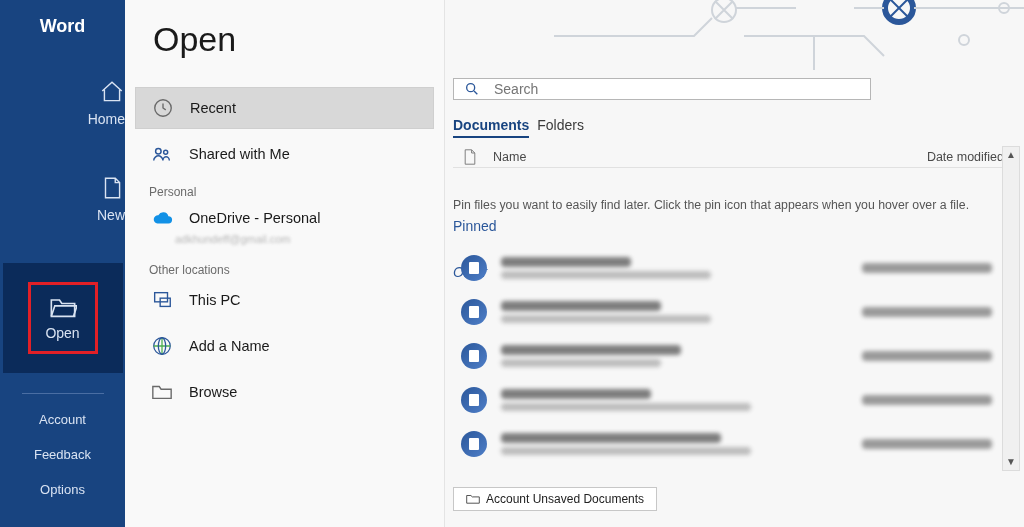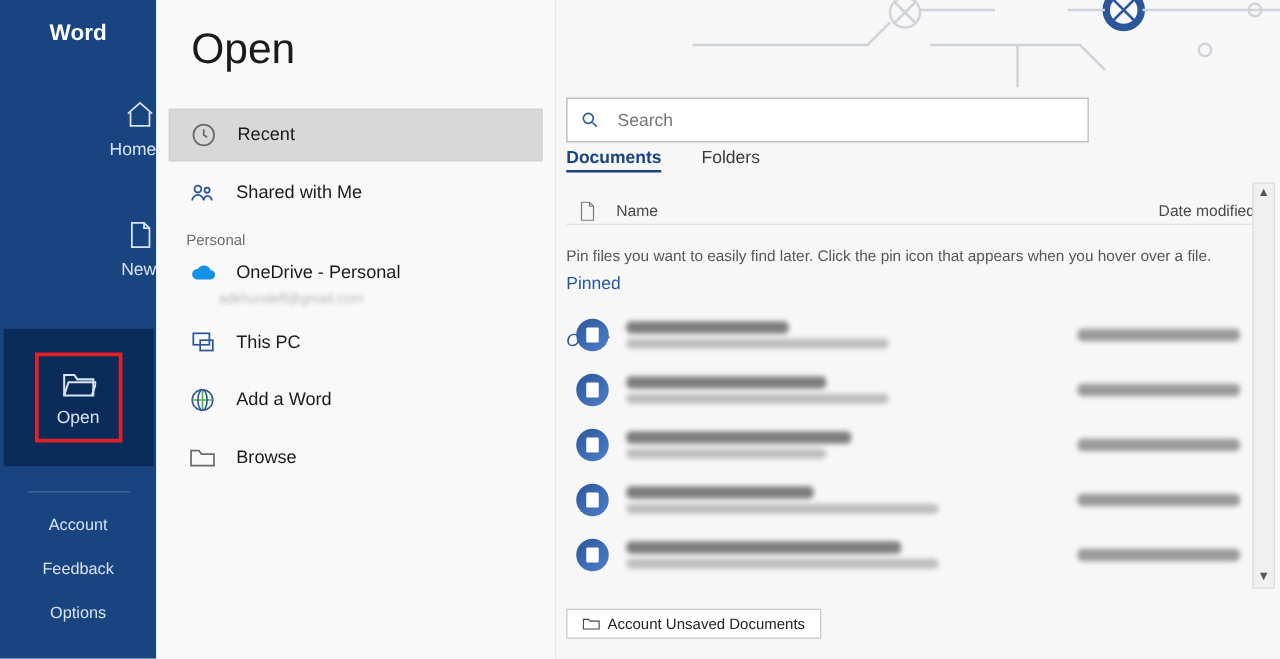--- a/index.html
+++ b/index.html
@@ -23,27 +23,27 @@
   .left h1 { font-size:34px; font-weight:300; color:#1a1a1a; margin:0 0 28px 18px; }
   .src-item { display:flex; align-items:center; height:42px; padding:0 14px; font-size:14.5px; color:#1a1a1a; cursor:pointer; margin:0 10px 4px 0; }
   .src-item.sel { background:#d8d8d8; border:1px solid #cfcfcf; }
   .src-item .ico { width:26px; height:26px; margin-right:14px; display:flex; align-items:center; justify-content:center; }
   .src-item .ico svg { width:22px; height:22px; }
   .group-label { font-size:12px; color:#6b6b6b; padding:4px 14px 2px; margin-top:6px; }
   .subtext { font-size:11px; color:#b7b7b7; filter:blur(1.5px); margin-left:40px; margin-top:-6px; padding-bottom:8px; }
   
   .main { flex:1; position:relative; background:#f7f7f7; overflow:hidden; }
   .bg-deco { position:absolute; right:0; top:0; pointer-events:none; }
-  .search { position:absolute; top:78px; left:0; width:418px; height:36px; background:#fff; border:1px solid #b6b6b6; display:flex; align-items:center; padding:0 10px; }
+  .search { position:absolute; top:78px; left:0; width:418px; height:22px; background:#fff; border:1px solid #b6b6b6; display:flex; align-items:center; padding:0 10px; }
   .search svg { width:16px; height:16px; stroke:#2b579a; fill:none; stroke-width:2; margin-right:12px; }
   .search input { border:none; outline:none; flex:1; font-size:14px; background:transparent; }
-  .tabs { position:absolute; top:114px; left:0; display:flex; gap:32px; font-size:14px; color:#3a3a3a; }
+  .tabs { position:absolute; top:114px; left:0; display:flex; gap:8px; font-size:14px; color:#3a3a3a; }
   .tab { padding:3px 0; cursor:pointer; }
   .tab.active { font-weight:600; border-bottom:2px solid #184480; color:#184480; }
-  .cols { position:absolute; top:146px; left:0; right:20px; display:flex; align-items:center; height:22px; border-bottom:1px solid #e1e1e1; font-size:12.5px; color:#4a4a4a;margin-top:12px; }
+  .cols { position:absolute; top:146px; left:0; right:20px; display:flex; align-items:center; height:22px; border-bottom:1px solid #e1e1e1; font-size:12.5px; color:#4a4a4a; }
   .cols .doc-icon { width:14px; height:16px; stroke:#7b7b7b; fill:none; stroke-width:1.2; margin-left:10px; margin-right:16px; }
   .cols .name { flex:1; }
   .cols .date { width:120px; text-align:right; }
   .section-label { position:absolute; left:0; font-size:14px; color:#2b579a;margin-top:40px; }
   .hint { font-size:12.3px; color:#565656; position:absolute; left:0; }
   .files { position:absolute; top:246px; left:0; right:32px; }
   .file-row { display:flex; align-items:center; height:44px; }
   .file-row .fi { width:26px; height:26px; margin:0 14px 0 8px; background:linear-gradient(135deg,#2b579a,#4f7fc8); border-radius:50%; position:relative; filter:blur(0.6px); }
   .file-row .fi::after { content:""; position:absolute; top:7px; left:8px; width:10px; height:12px; background:#fff; border-radius:1px; }
   .file-row .ftxt { flex:1; filter:blur(2px); }
@@ -126,40 +126,41 @@
     <div class="src-item" style="height:34px;">
       <span class="ico">
         <svg viewBox="0 0 24 16">
             <path fill="#1291e6" d="M7 14h12a4 4 0 0 0 0-8 6 6 0 0 0-11-1A4 4 0 0 0 7 14z"></path>
           </svg>
       </span>
       <span>OneDrive - Personal</span>
     </div>
     <div class="subtext">adkhundeff@gmail.com</div>
 
+    <div class="group-label">Other locations</div>
 
     <div class="src-item">
       <span class="ico">
         <svg viewBox="0 0 24 24" fill="none" stroke="#2b579a" stroke-width="1.5">
             <rect x="4" y="4" width="14" height="10"></rect>
             <rect x="10" y="10" width="11" height="9"></rect>
           </svg>
       </span>
       <span>This PC</span>
     </div>
 
     <div class="src-item">
       <span class="ico">
         <svg viewBox="0 0 24 24" fill="none" stroke="#2b579a" stroke-width="1.4">
             <circle cx="12" cy="12" r="9"></circle>
             <path d="M12 3v18M3 12h18" stroke="#4caf50"></path>
             <ellipse cx="12" cy="12" rx="4" ry="9"></ellipse>
           </svg>
       </span>
-      <span>Add a Word</span>
+      <span>Add a Name</span>
     </div>
 
     <div class="src-item">
       <span class="ico">
         <svg viewBox="0 0 24 20" fill="none" stroke="#6a6a6a" stroke-width="1.5">
             <path d="M2 4h7l2 3h11v10H2z"></path>
           </svg>
       </span>
       <span>Browse</span>
     </div>

